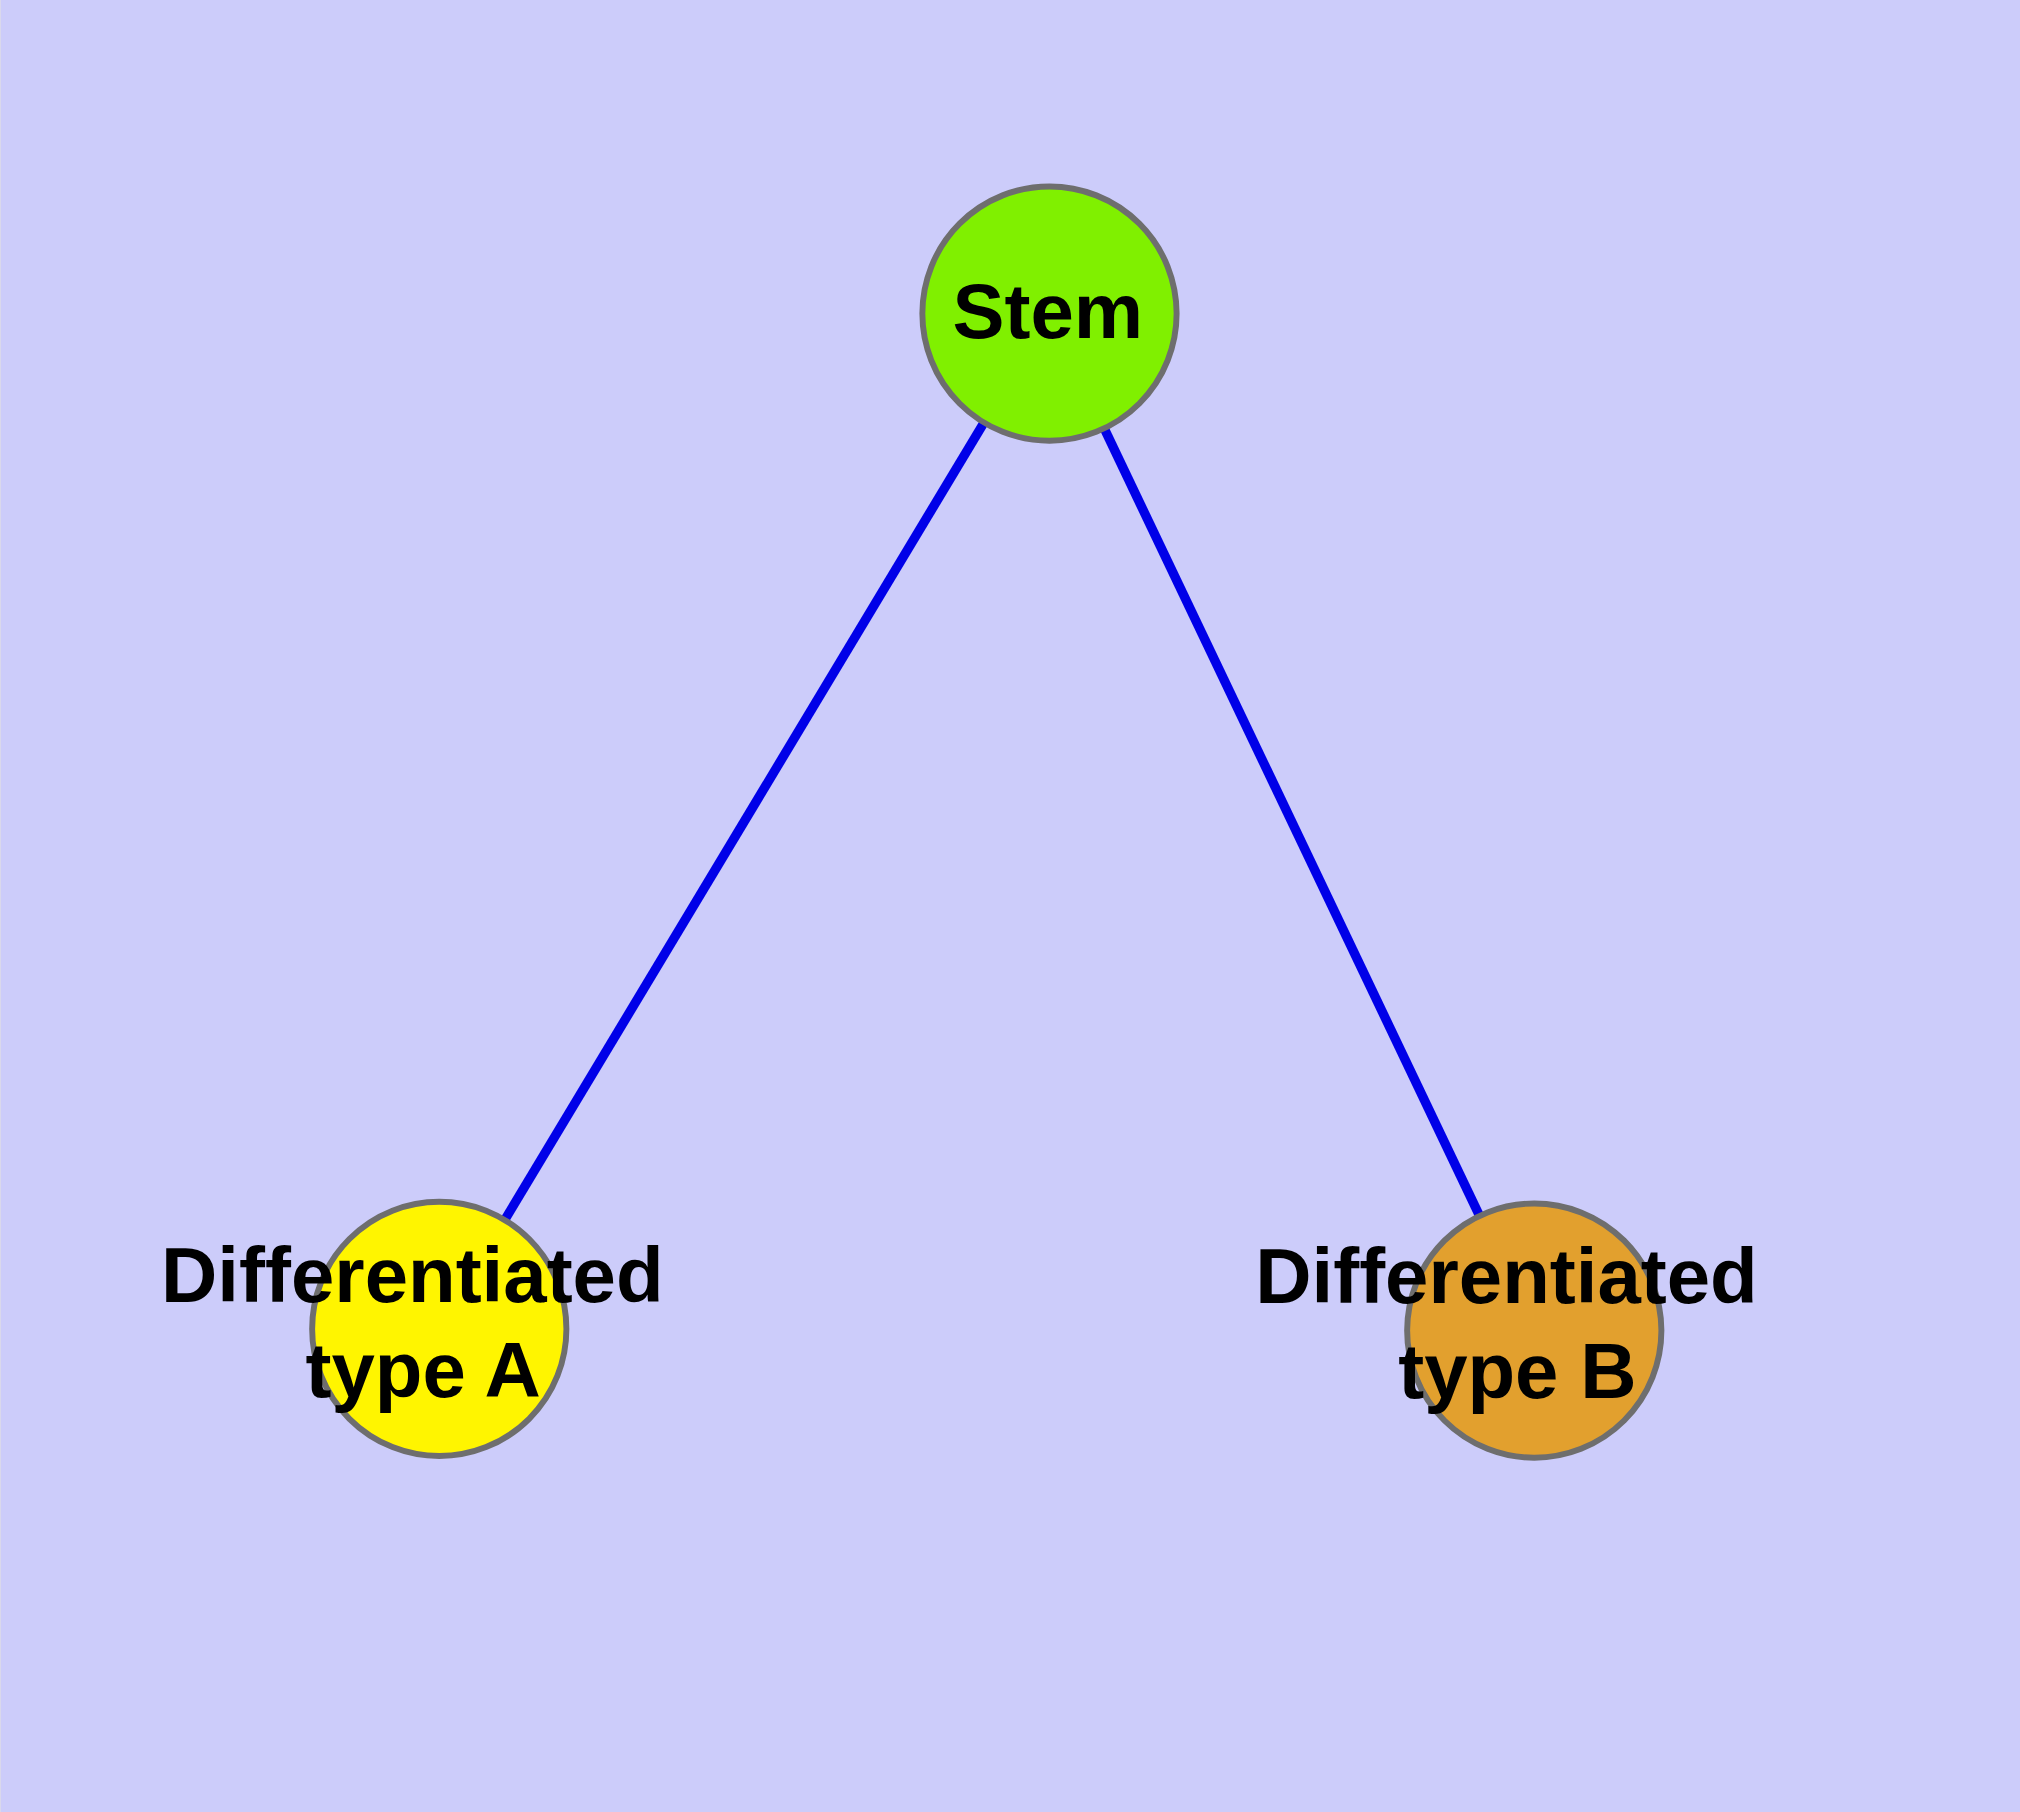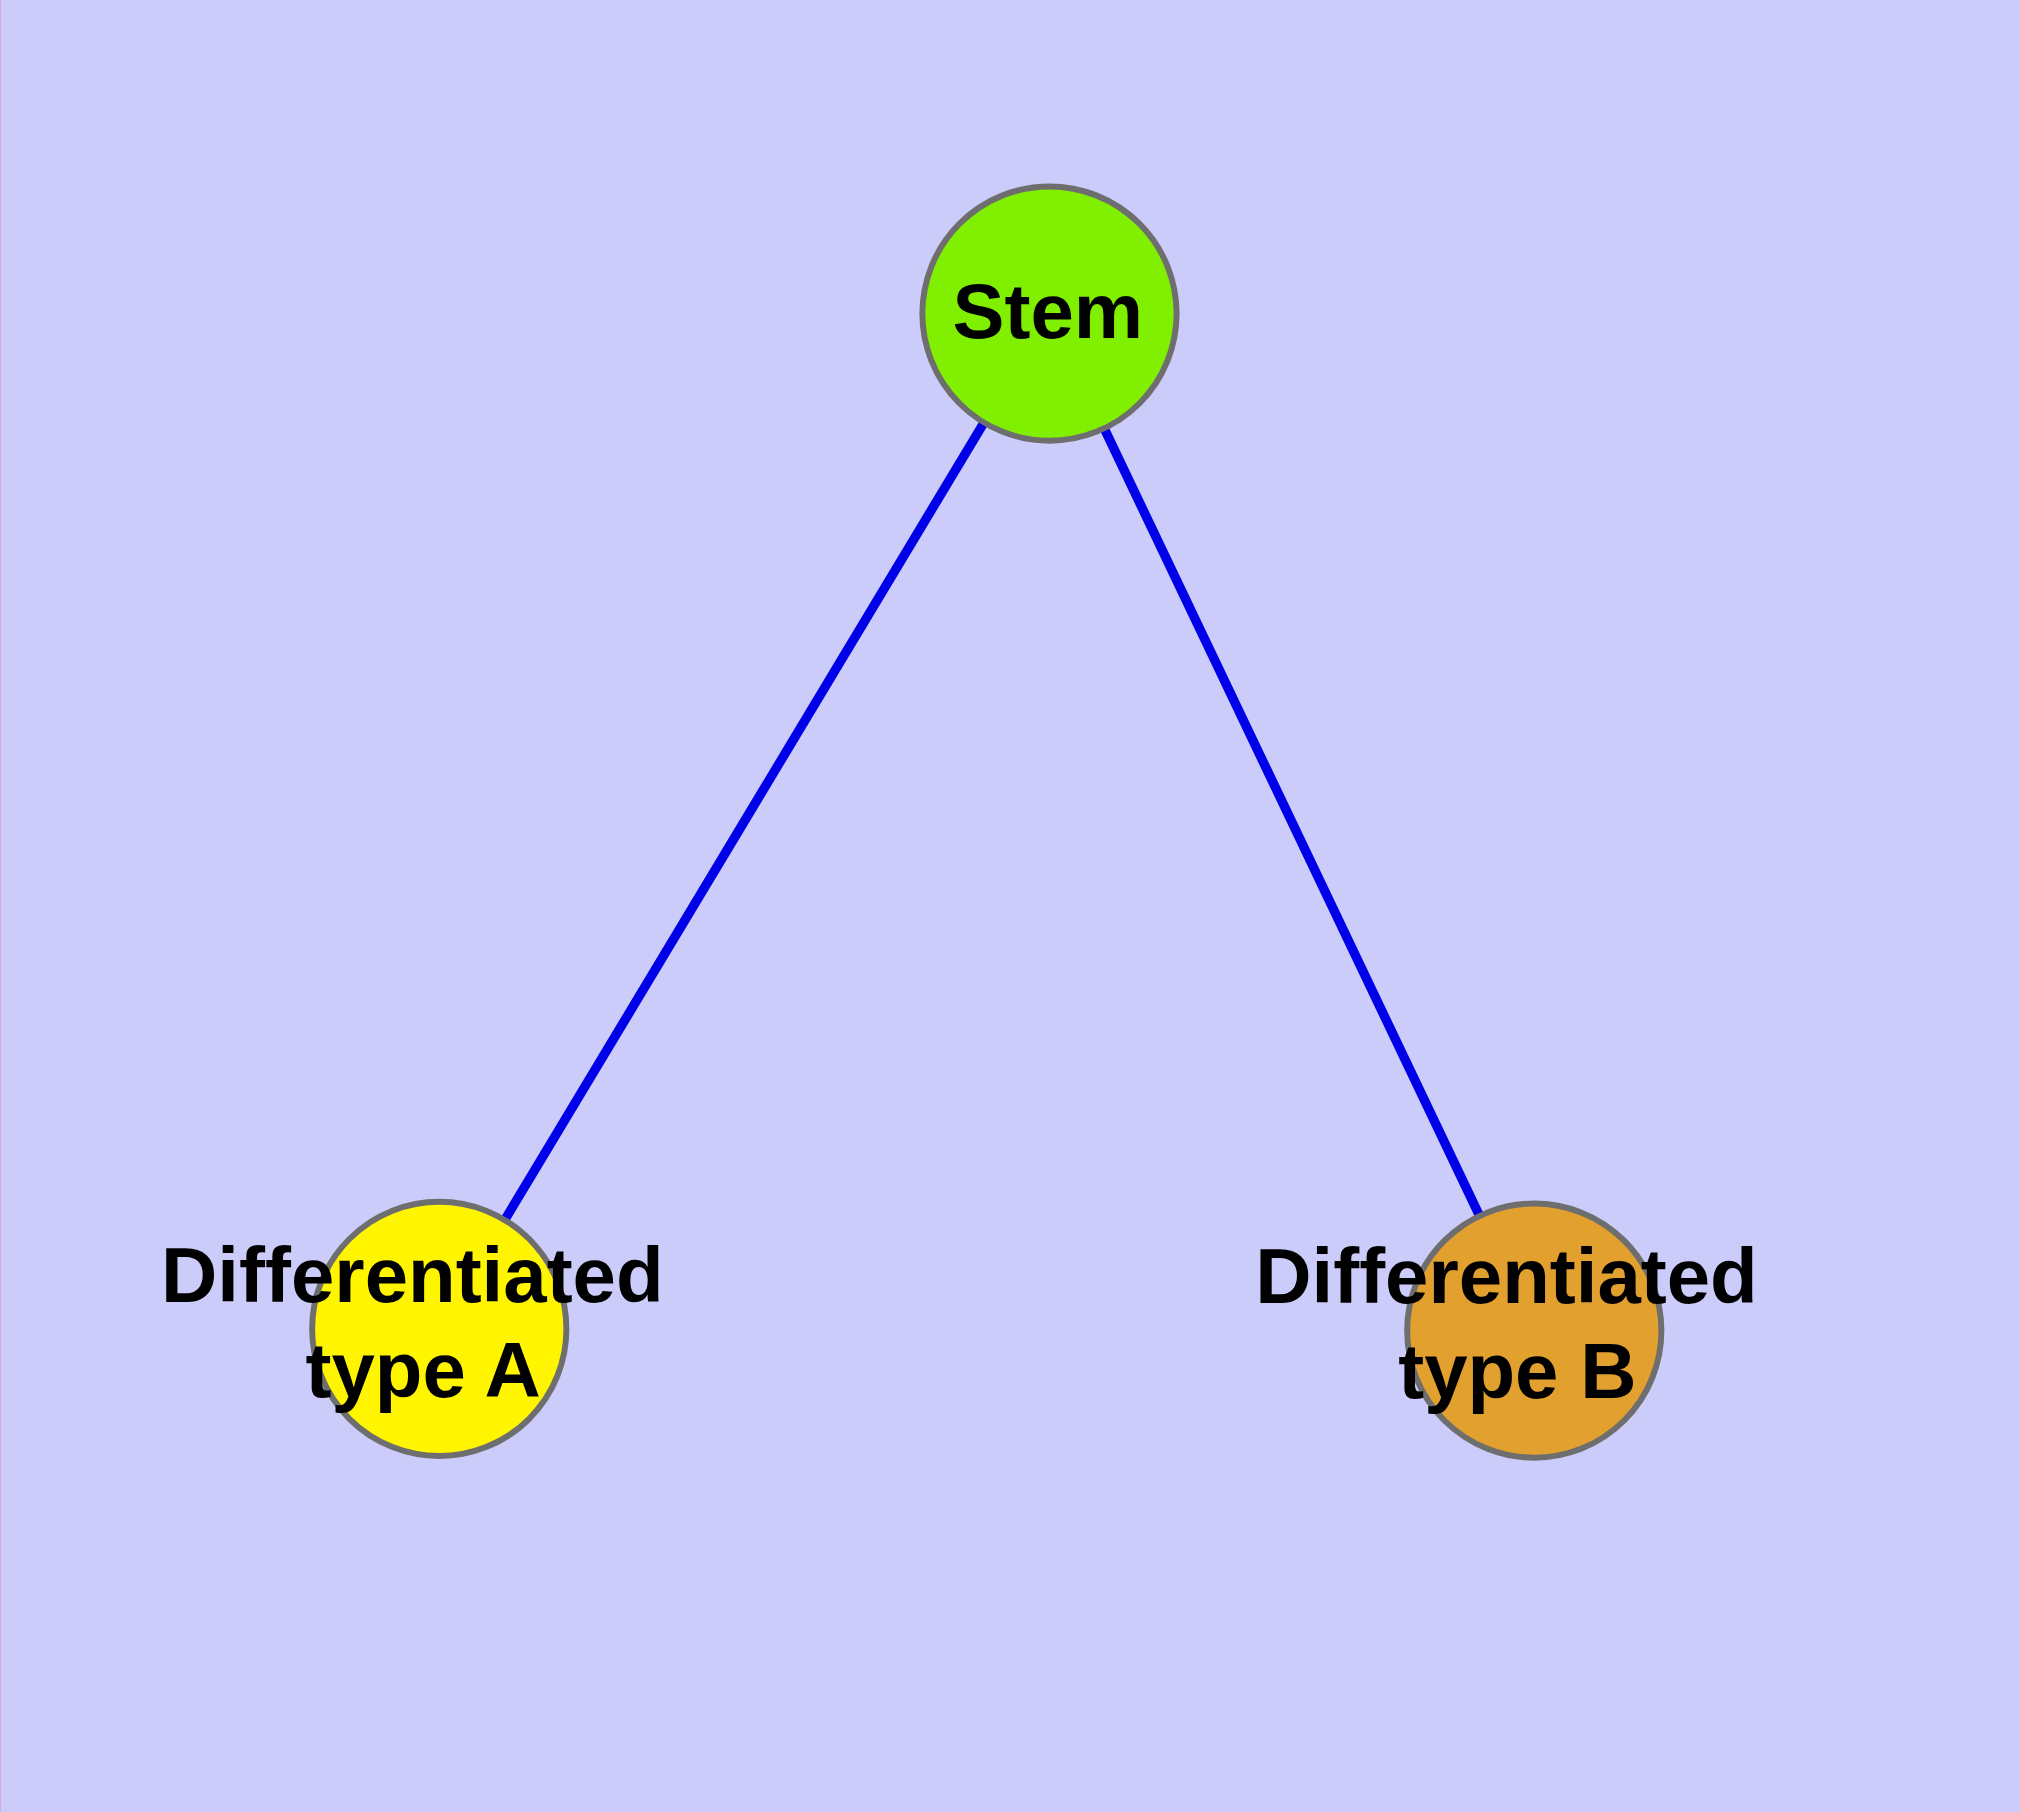--- a/index.html
+++ b/index.html
@@ -27,21 +27,21 @@
     font-weight: bold;
     fill: #000000;
     text-anchor: middle;
     dominant-baseline: middle;
     paint-order: normal;
   }
 </style>
 </head>
 <body>
 
-<div id="canvas" style="width: 2021px; height: 1812px; background: #ec4899;">
+<div id="canvas" style="width: 2021px; height: 1812px; background: #fef9c3;">
   <svg id="graph-svg" viewBox="0 0 2384 2138" style="width: 2021px; height: 1812px;">
 
     <rect id="bg-rect" x="0" y="0" width="2384" height="2138" fill="#ccccfa"></rect>
 
     <g id="edges-layer">
       <line id="edge-stem-to-type-a" x1="1238" y1="370" x2="518" y2="1568" stroke="#0000e8" stroke-width="11" stroke-linecap="butt"></line>
       <line id="edge-stem-to-type-b" x1="1238" y1="370" x2="1810" y2="1570" stroke="#0000e8" stroke-width="11" stroke-linecap="butt"></line>
     </g>
 
     <g id="nodes-layer">

